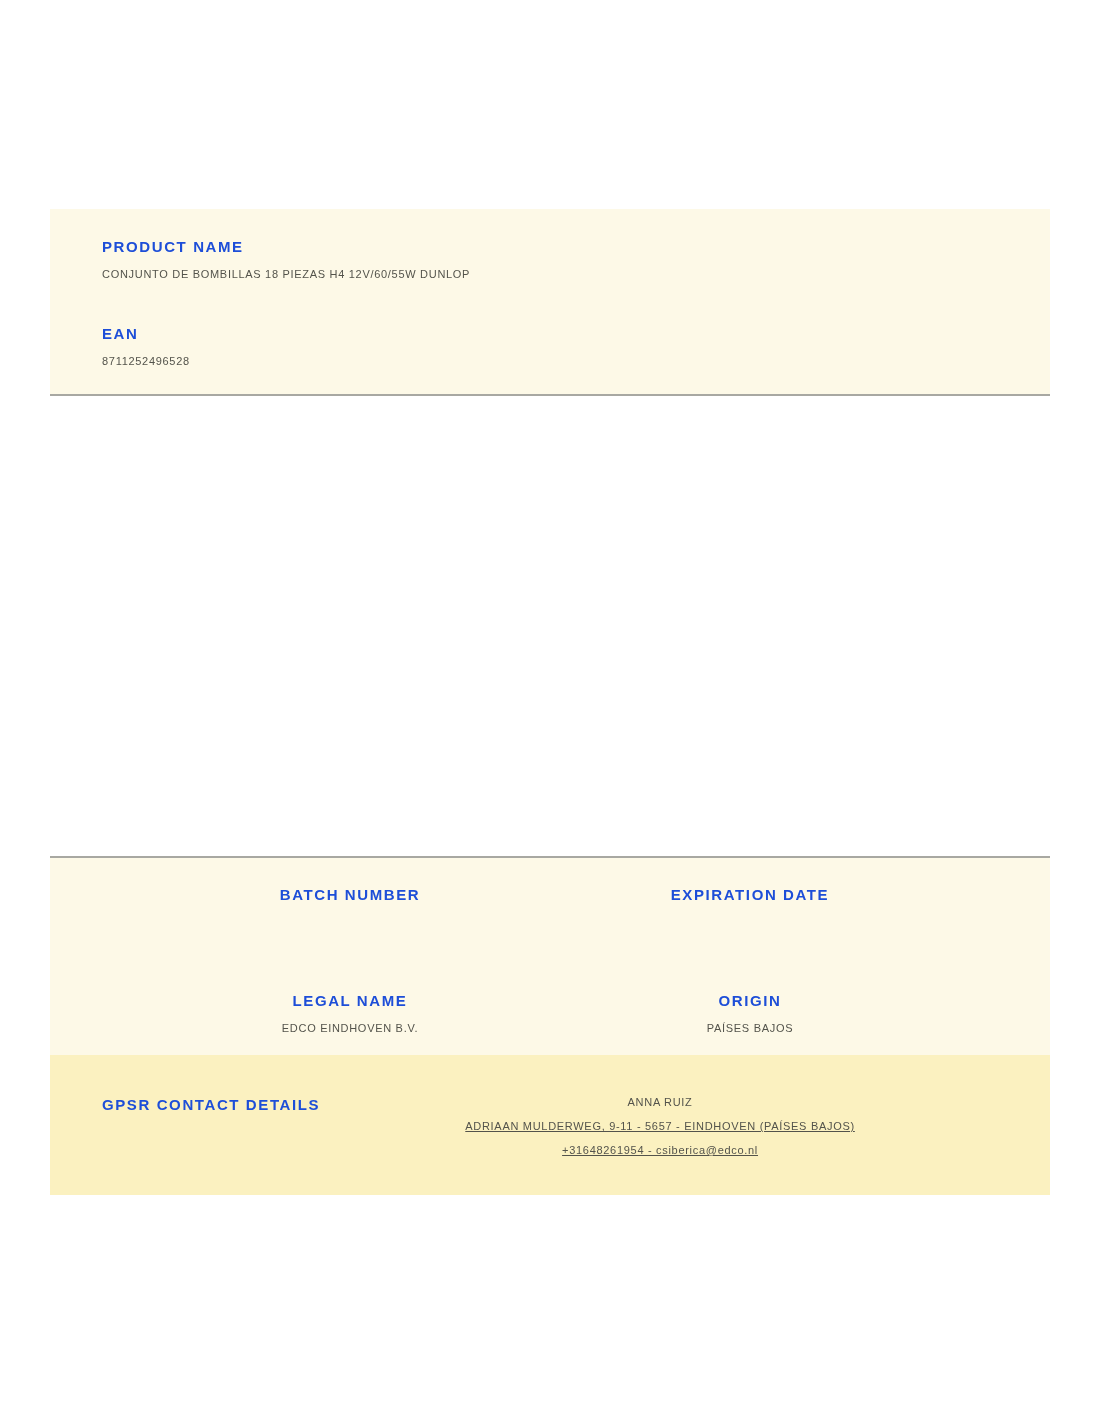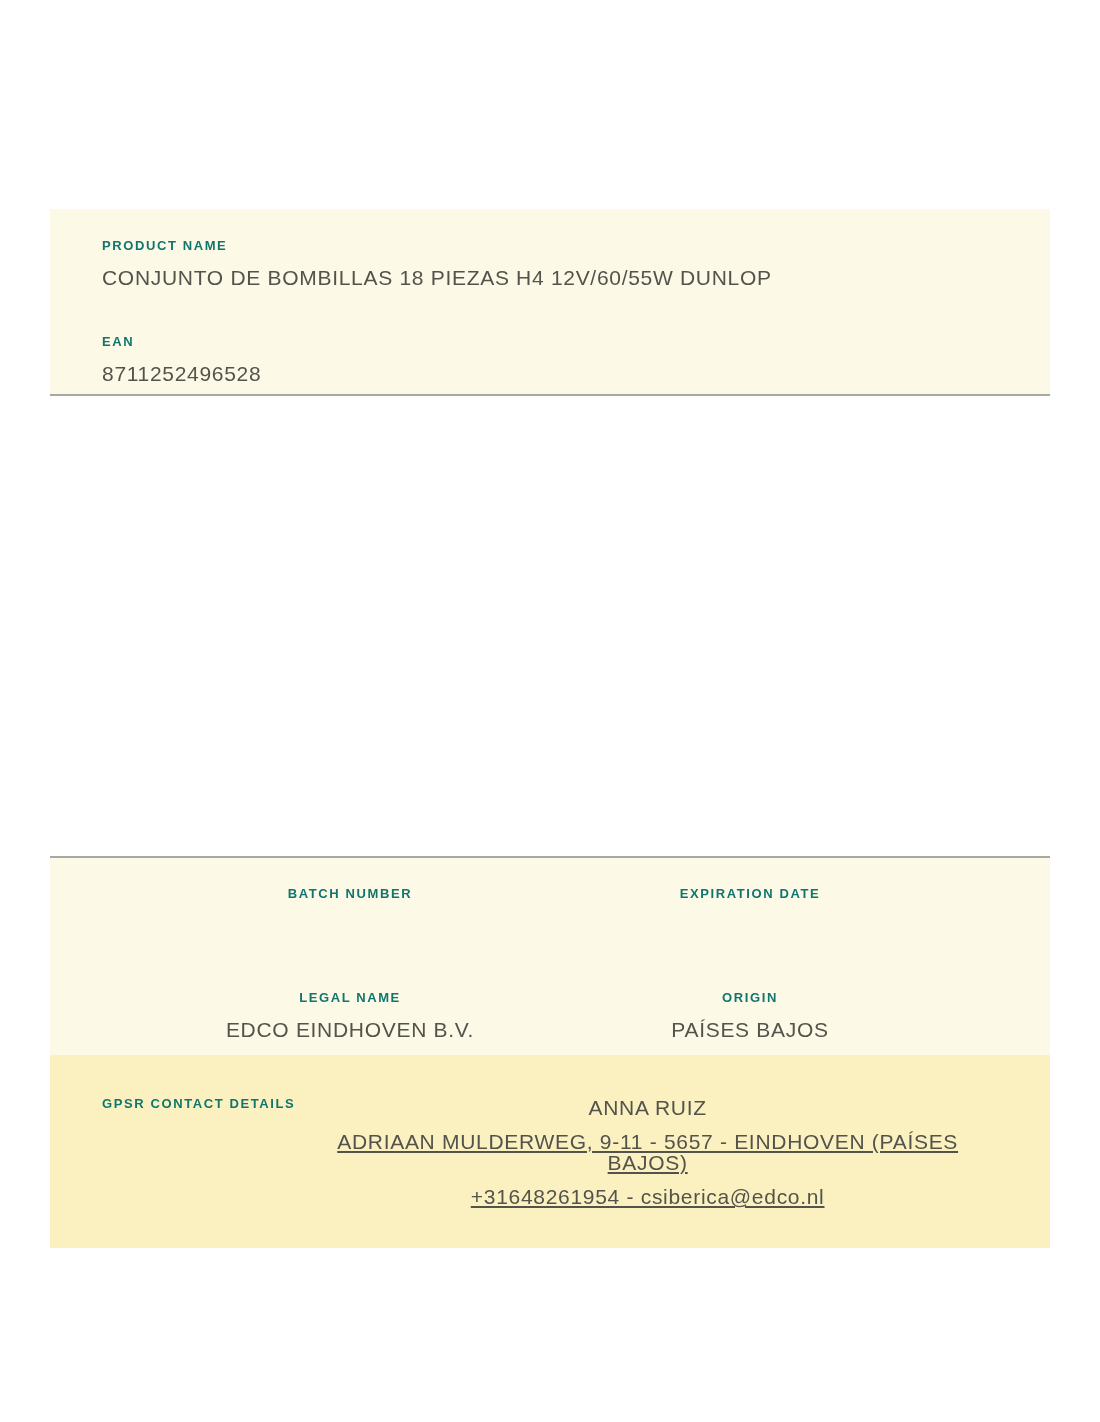--- a/index.html
+++ b/index.html
@@ -11,28 +11,28 @@
   }
   body { position: relative; }
 
   .section {
     position: absolute;
     left: 50px;
     width: 1000px;
   }
 
   .label {
-    font-size: 13px;
+    font-size: 15px;
     font-weight: bold;
     letter-spacing: 1.6px;
-    color: #0f766e;
+    color: #1d4ed8;
     line-height: 1;
   }
   .value {
-    font-size: 21px;
+    font-size: 11px;
     font-weight: normal;
     letter-spacing: 0.7px;
     color: #53534b;
     line-height: 1.15;
   }
 
   
   #product-section {
     top: 209px;
     height: 187px;
@@ -56,21 +56,21 @@
     display: grid;
     grid-template-columns: 1fr 1fr;
     text-align: center;
   }
   .two-col .cell .label { margin-bottom: 14px; }
   .row-2 { margin-top: 77px; }
 
   
   #gpsr-section {
     top: 1055px;
-    height: 193px;
+    height: 140px;
     background: #fbf1c0;
     padding: 42px 50px 0 52px;
   }
   .gpsr-row {
     display: flex;
     align-items: flex-start;
   }
   .gpsr-contact {
     flex: 1;
     text-align: center;

